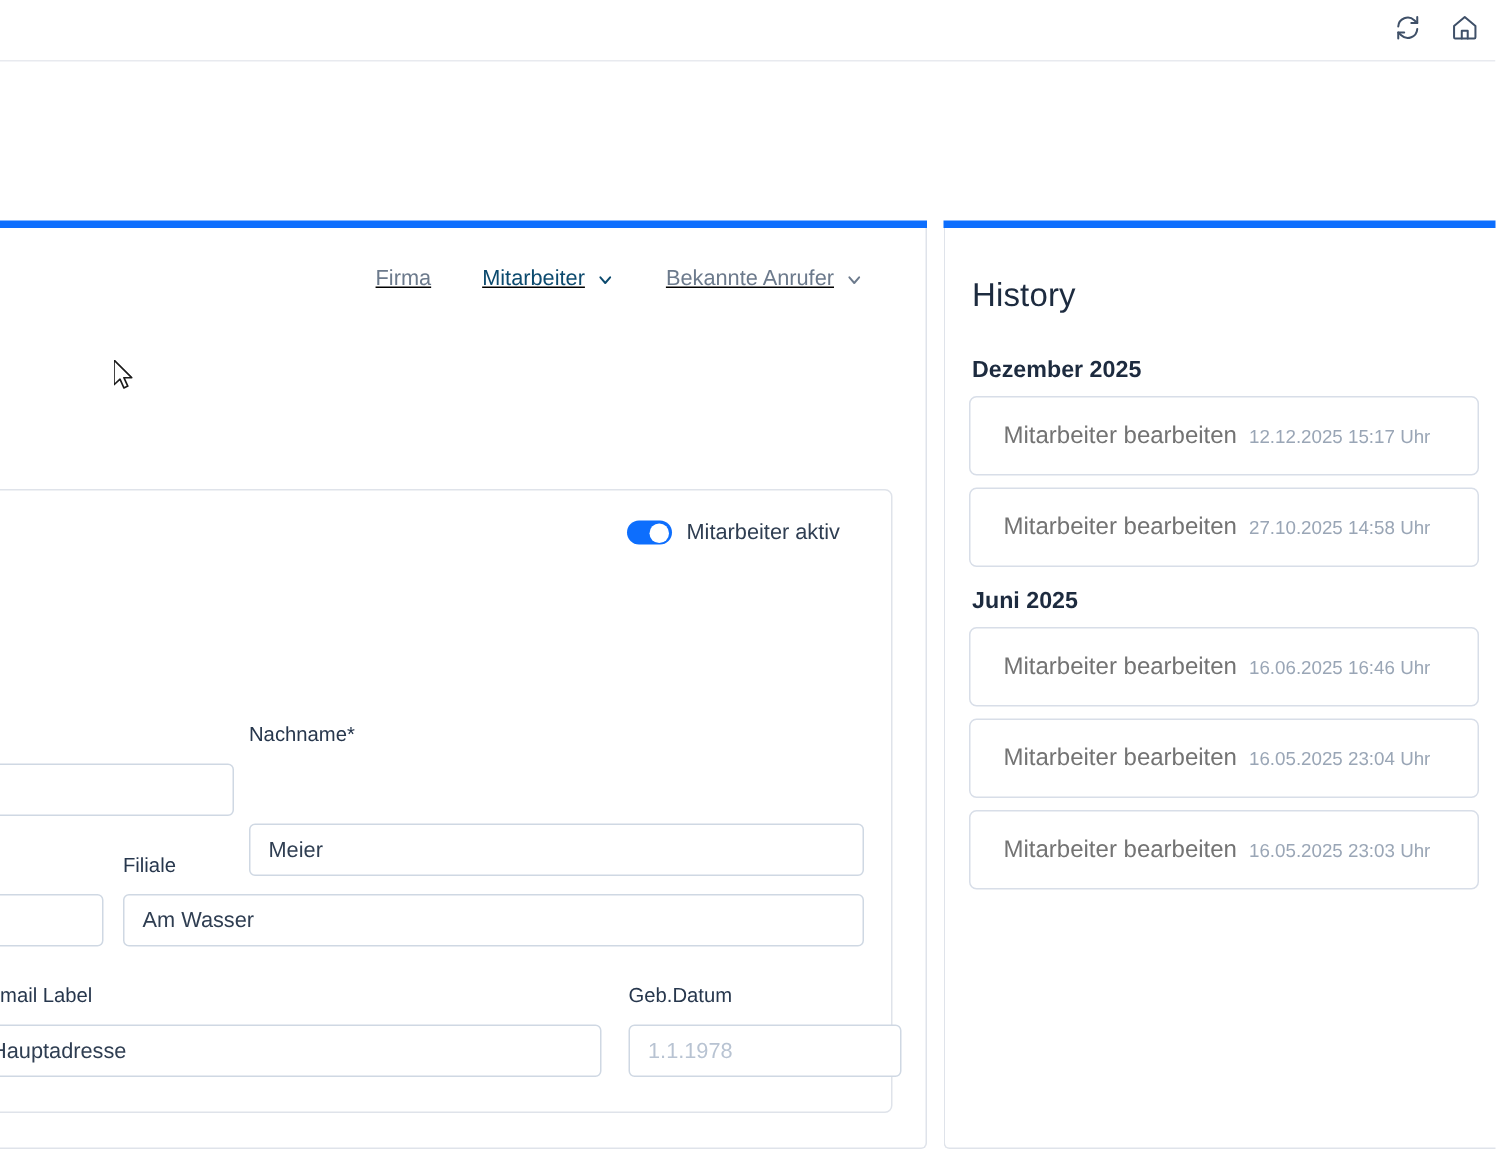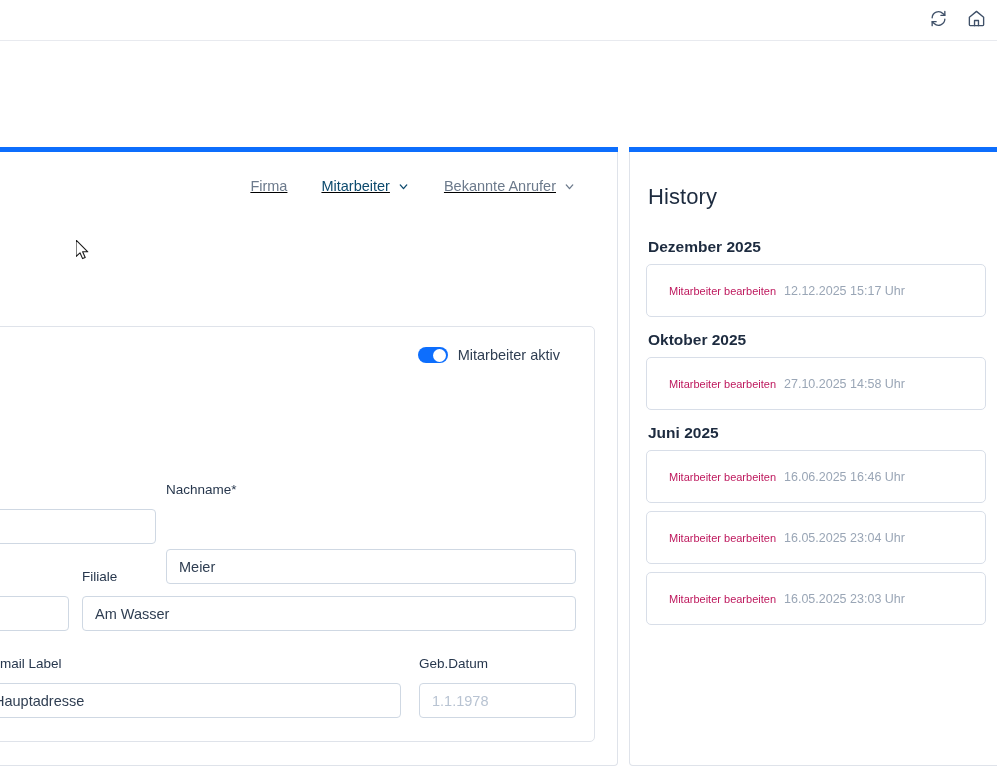--- a/index.html
+++ b/index.html
@@ -135,21 +135,21 @@
   .hist-entry {
     height: 53px;
     border: 1px solid #d8dee8;
     border-radius: 5px;
     display: flex; align-items: center;
     padding-left: 22px; gap: 8px;
     margin-bottom: 8px;
     background: #fff;
     cursor: pointer;
   }
-  .hist-entry-label { font-size: 11px; color: #be185d; white-space: nowrap; }
+  .hist-entry-label { font-size: 16px; color: #737373; white-space: nowrap; }
   .hist-entry-time { font-size: 12.5px; color: #9aa6b6; white-space: nowrap; }
 
   
   .cursor { position: absolute; left: 76px; top: 240px; }
 </style>
 </head>
 <body>
 
 <div id="root">
 
@@ -213,36 +213,35 @@
 
     <div class="fld-input" style="left:-70px; top:269px; width:148px;"></div>
 
     <div class="fld-label" style="left:91px; top:242px;text-align:right;">Filiale</div>
     <div class="fld-input" style="left:91px; top:269px; width:494px;">Am Wasser</div>
 
     <div class="fld-label" style="left:0px; top:329px;">Email Label</div>
     <div class="fld-input" style="left:-10px; top:356px; width:420px;">Hauptadresse</div>
 
     <div class="fld-label" style="left:428px; top:329px;">Geb.Datum</div>
-    <div class="fld-input placeholder" style="left:428px; top:356px; width:157px;">1.1.1978</div>
+    <div class="fld-input placeholder" style="left:428px; top:356px; width:182px;">1.1.1978</div>
 
   </div>
 
   <div class="panel-right"></div>
   <div class="panel-right-bar"></div>
 
   <div class="hist-card">
     <div class="hist-title">History</div>
     <div class="hist-list" id="hist-list">
         <div class="hist-month">Dezember 2025</div>
         <div class="hist-entry">
           <span class="hist-entry-label">Mitarbeiter bearbeiten</span>
           <span class="hist-entry-time">12.12.2025 15:17 Uhr</span>
         </div>
-        <div class="hist-month spaced">Oktober 2025</div>
         <div class="hist-entry">
           <span class="hist-entry-label">Mitarbeiter bearbeiten</span>
           <span class="hist-entry-time">27.10.2025 14:58 Uhr</span>
         </div>
         <div class="hist-month spaced">Juni 2025</div>
         <div class="hist-entry">
           <span class="hist-entry-label">Mitarbeiter bearbeiten</span>
           <span class="hist-entry-time">16.06.2025 16:46 Uhr</span>
         </div>
         <div class="hist-entry">

